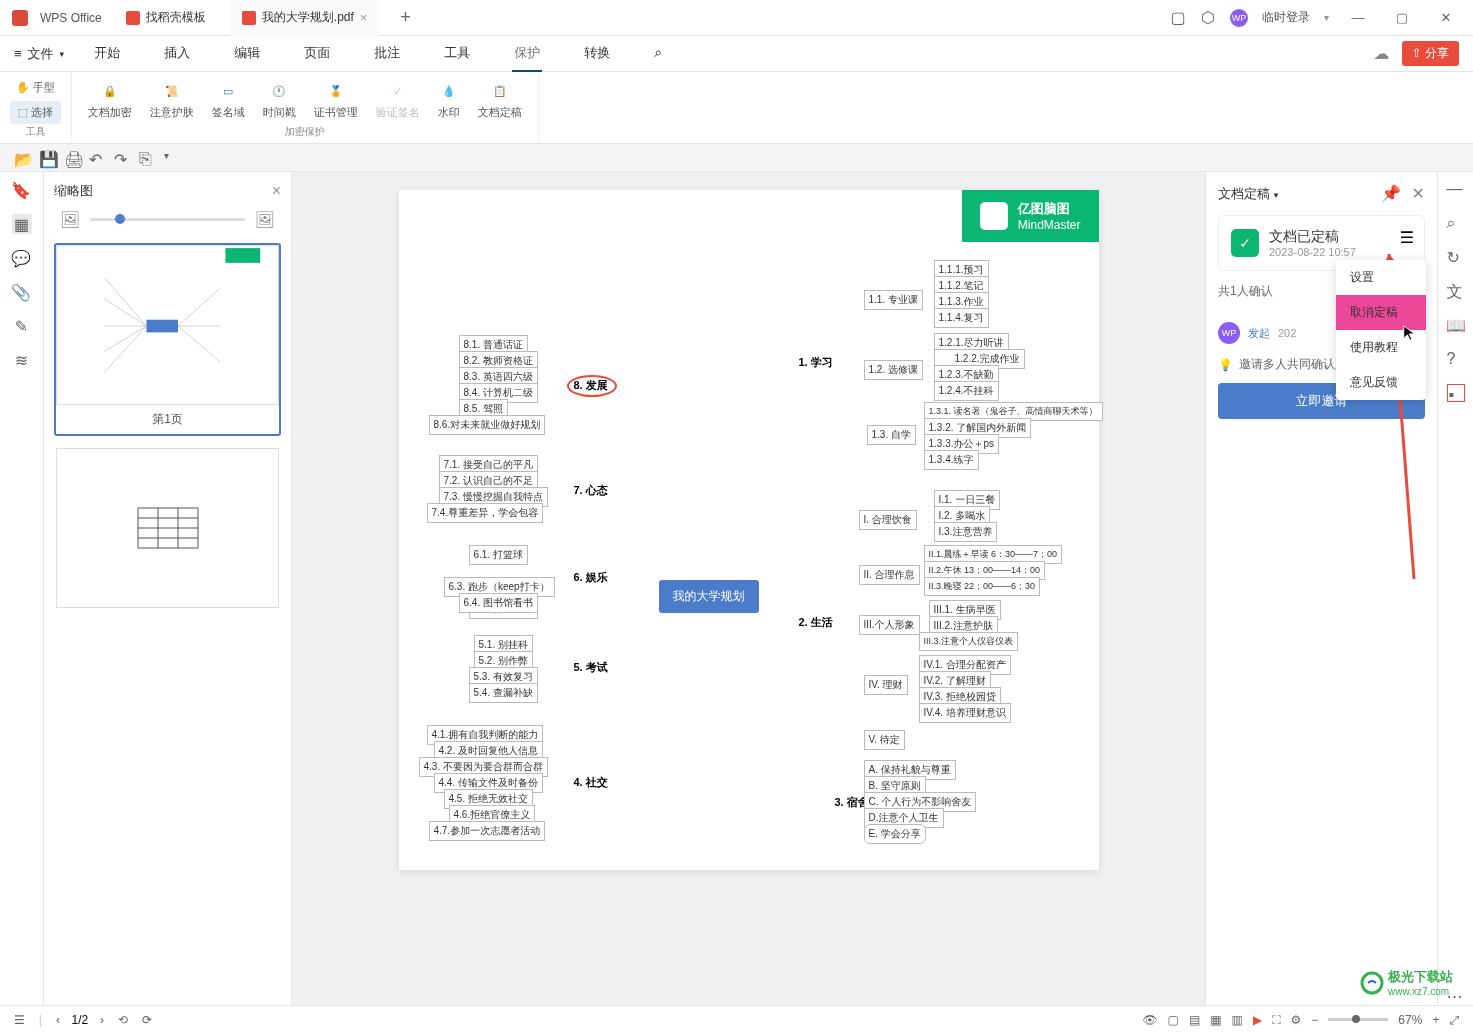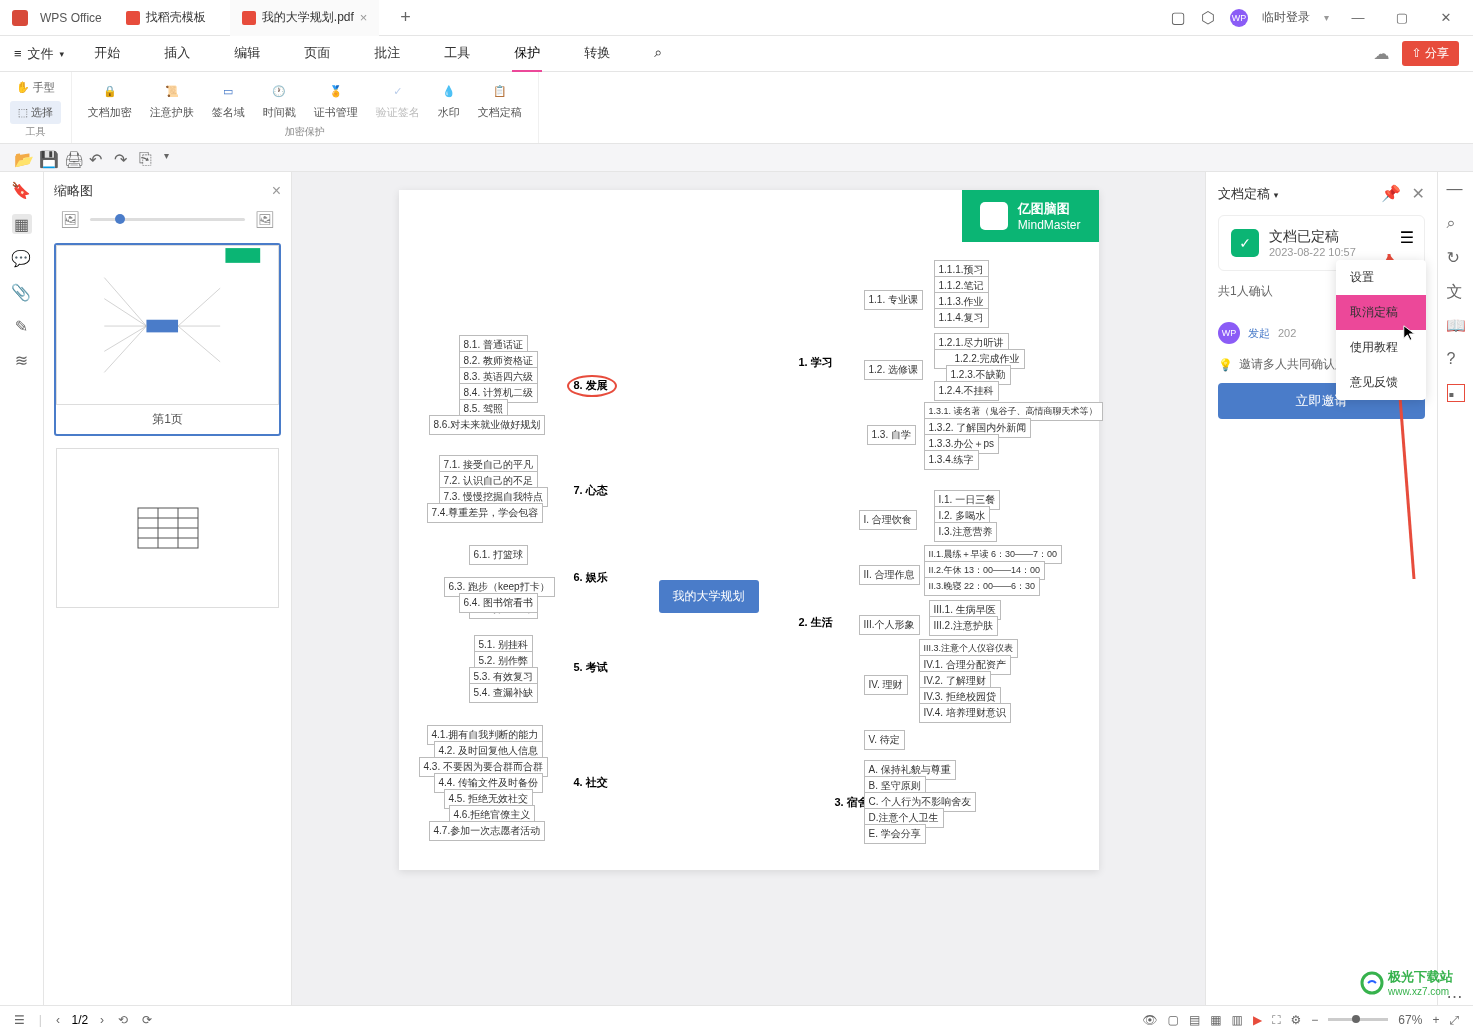--- a/index.html
+++ b/index.html
@@ -14,21 +14,21 @@
 .tb-add{width:28px;text-align:center;color:#666;font-size:18px;}
 .tb-right{margin-left:auto;display:flex;align-items:center;gap:14px;padding-right:12px;}
 .tb-icon{width:16px;height:16px;color:#666;display:flex;align-items:center;justify-content:center;}
 .avatar{width:18px;height:18px;border-radius:50%;background:#8b5cf6;color:#fff;font-size:9px;display:flex;align-items:center;justify-content:center;}
 .win-btn{width:30px;text-align:center;color:#666;font-size:13px;}
 
 .menurow{height:36px;background:#fff;display:flex;align-items:center;padding:0 14px;border-bottom:1px solid #e5e5e5;}
 .file-menu{display:flex;align-items:center;gap:6px;font-size:13px;color:#333;}
 .mtabs{display:flex;gap:40px;margin-left:28px;}
 .mtab{font-size:13px;color:#333;padding:8px 2px;}
-.mtab.active{color:#000000;border-bottom:2px solid #ec4899;}
+.mtab.active{color:#737373;border-bottom:2px solid #0c4a6e;}
 .menurow-right{margin-left:auto;display:flex;gap:12px;align-items:center;}
 .share-btn{background:#e74c3c;color:#fff;font-size:12px;padding:4px 10px;border-radius:3px;}
 
 .ribbon{height:72px;background:#fff;display:flex;border-bottom:1px solid #e5e5e5;}
 .rgroup{display:flex;flex-direction:column;align-items:center;padding:4px 10px;border-right:1px solid #f0f0f0;}
 .rgroup-items{display:flex;gap:6px;flex:1;}
 .ritem{display:flex;flex-direction:column;align-items:center;gap:3px;font-size:11px;color:#555;padding:4px 6px;}
 .ritem.small{font-size:11px;}
 .ritem-icon{width:22px;height:22px;display:flex;align-items:center;justify-content:center;color:#4a7cc9;}
 .rgroup-label{font-size:10px;color:#888;}
@@ -319,49 +319,49 @@
 
       <div class="mm-node" style="left:465px;top:100px;">1.1. 专业课</div>
       <div class="mm-node" style="left:465px;top:170px;">1.2. 选修课</div>
       <div class="mm-node" style="left:468px;top:235px;">1.3. 自学</div>
       <div class="mm-node" style="left:535px;top:70px;">1.1.1.预习</div>
       <div class="mm-node" style="left:535px;top:86px;">1.1.2.笔记</div>
       <div class="mm-node" style="left:535px;top:102px;">1.1.3.作业</div>
       <div class="mm-node" style="left:535px;top:118px;">1.1.4.复习</div>
       <div class="mm-node" style="left:535px;top:143px;">1.2.1.尽力听讲</div>
       <div class="mm-node" style="left:535px;top:159px;padding-left:20px;">1.2.2.完成作业</div>
-      <div class="mm-node" style="left:547px;top:175px;">1.2.3.不缺勤</div>
+      <div class="mm-node" style="left:535px;top:175px;">1.2.3.不缺勤</div>
       <div class="mm-node" style="left:535px;top:191px;">1.2.4.不挂科</div>
       <div class="mm-node" style="left:525px;top:212px;font-size:9px;">1.3.1. 读名著（鬼谷子、高情商聊天术等）</div>
       <div class="mm-node" style="left:525px;top:228px;">1.3.2. 了解国内外新闻</div>
       <div class="mm-node" style="left:525px;top:244px;">1.3.3.办公＋ps</div>
       <div class="mm-node" style="left:525px;top:260px;">1.3.4.练字</div>
       <div class="mm-node" style="left:460px;top:320px;">I. 合理饮食</div>
       <div class="mm-node" style="left:460px;top:375px;">II. 合理作息</div>
       <div class="mm-node" style="left:460px;top:425px;">III.个人形象</div>
       <div class="mm-node" style="left:465px;top:485px;">IV. 理财</div>
       <div class="mm-node" style="left:465px;top:540px;">V. 待定</div>
       <div class="mm-node" style="left:535px;top:300px;">I.1. 一日三餐</div>
       <div class="mm-node" style="left:535px;top:316px;">I.2. 多喝水</div>
       <div class="mm-node" style="left:535px;top:332px;">I.3.注意营养</div>
       <div class="mm-node" style="left:525px;top:355px;font-size:9px;">II.1.晨练＋早读 6：30——7：00</div>
       <div class="mm-node" style="left:525px;top:371px;font-size:9px;">II.2.午休 13：00——14：00</div>
       <div class="mm-node" style="left:525px;top:387px;font-size:9px;">II.3.晚寝 22：00——6：30</div>
       <div class="mm-node" style="left:530px;top:410px;">III.1. 生病早医</div>
       <div class="mm-node" style="left:530px;top:426px;">III.2.注意护肤</div>
-      <div class="mm-node" style="left:520px;top:442px;font-size:9px;margin-top:7px;">III.3.注意个人仪容仪表</div>
+      <div class="mm-node" style="left:520px;top:442px;font-size:9px;">III.3.注意个人仪容仪表</div>
       <div class="mm-node" style="left:520px;top:465px;">IV.1. 合理分配资产</div>
       <div class="mm-node" style="left:520px;top:481px;">IV.2. 了解理财</div>
       <div class="mm-node" style="left:520px;top:497px;">IV.3. 拒绝校园贷</div>
       <div class="mm-node" style="left:520px;top:513px;">IV.4. 培养理财意识</div>
       <div class="mm-node" style="left:465px;top:570px;">A. 保持礼貌与尊重</div>
       <div class="mm-node" style="left:465px;top:586px;">B. 坚守原则</div>
       <div class="mm-node" style="left:465px;top:602px;">C. 个人行为不影响舍友</div>
       <div class="mm-node" style="left:465px;top:618px;">D.注意个人卫生</div>
-      <div class="mm-node" style="left:465px;top:634px;">E. 学会分享</div>
+      <div class="mm-node" style="left:465px;top:634px;border-radius:6px;">E. 学会分享</div>
     </div>
   </div>
 
   <div class="rightpanel">
     <div class="rp-head">
       <span class="rp-title"><span>文档定稿</span> <span style="font-size:9px;">▾</span></span>
       <div class="rp-icons">
         <span style="color:#888;">📌</span>
         <span style="color:#888;">✕</span>
       </div>

